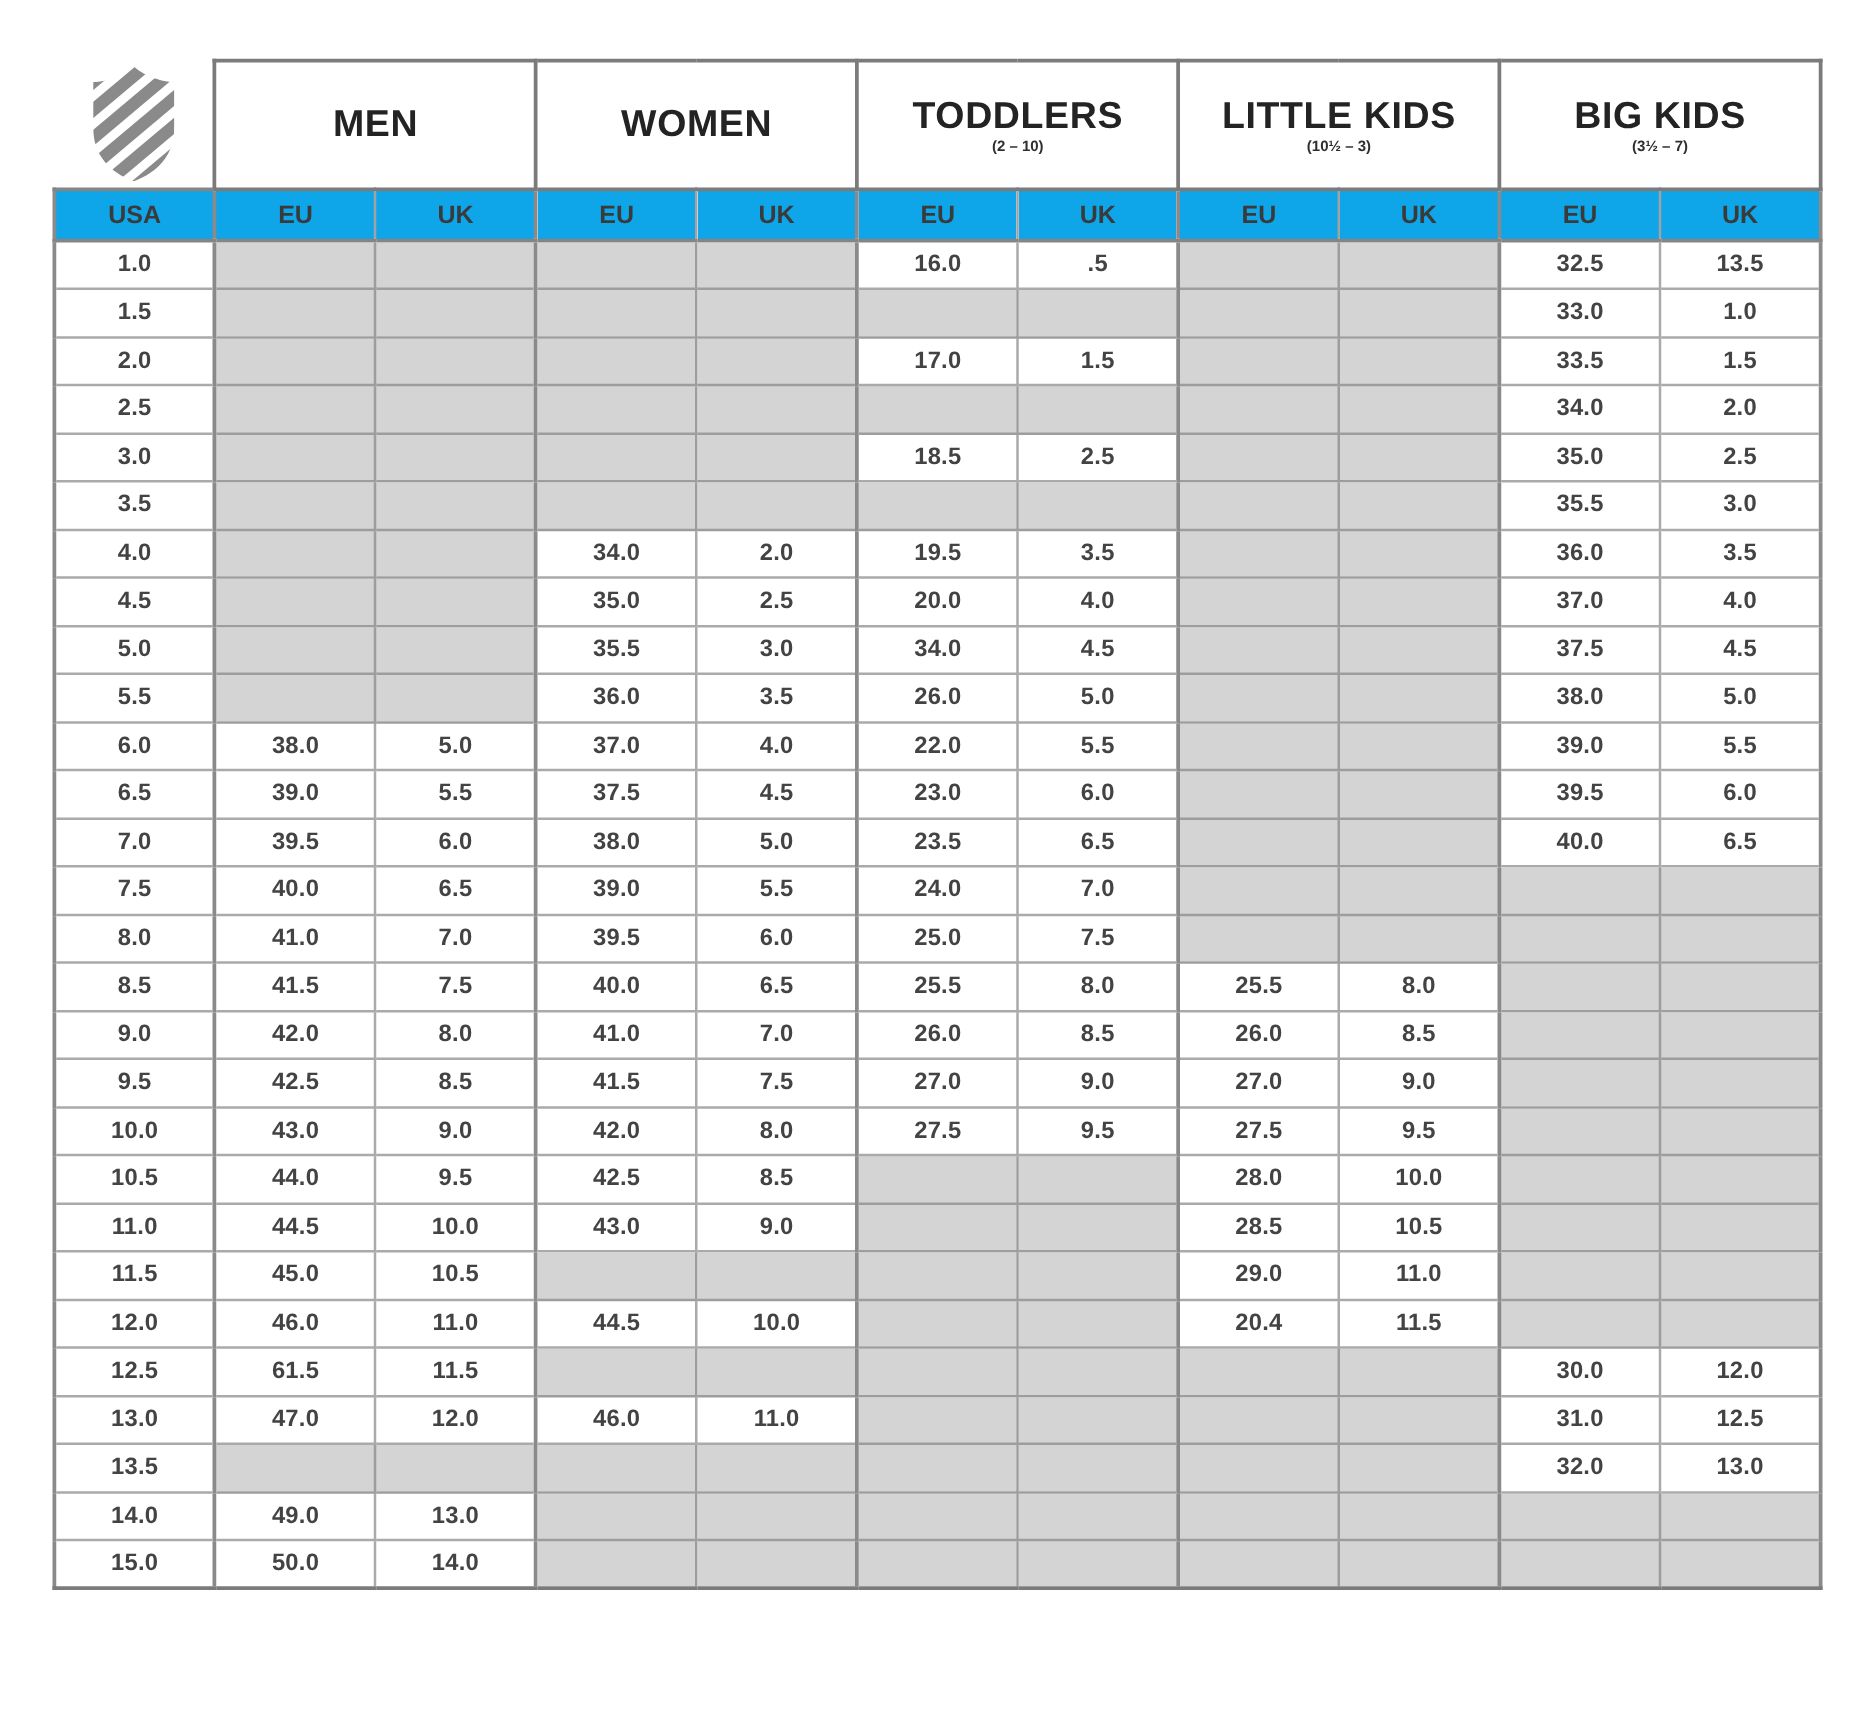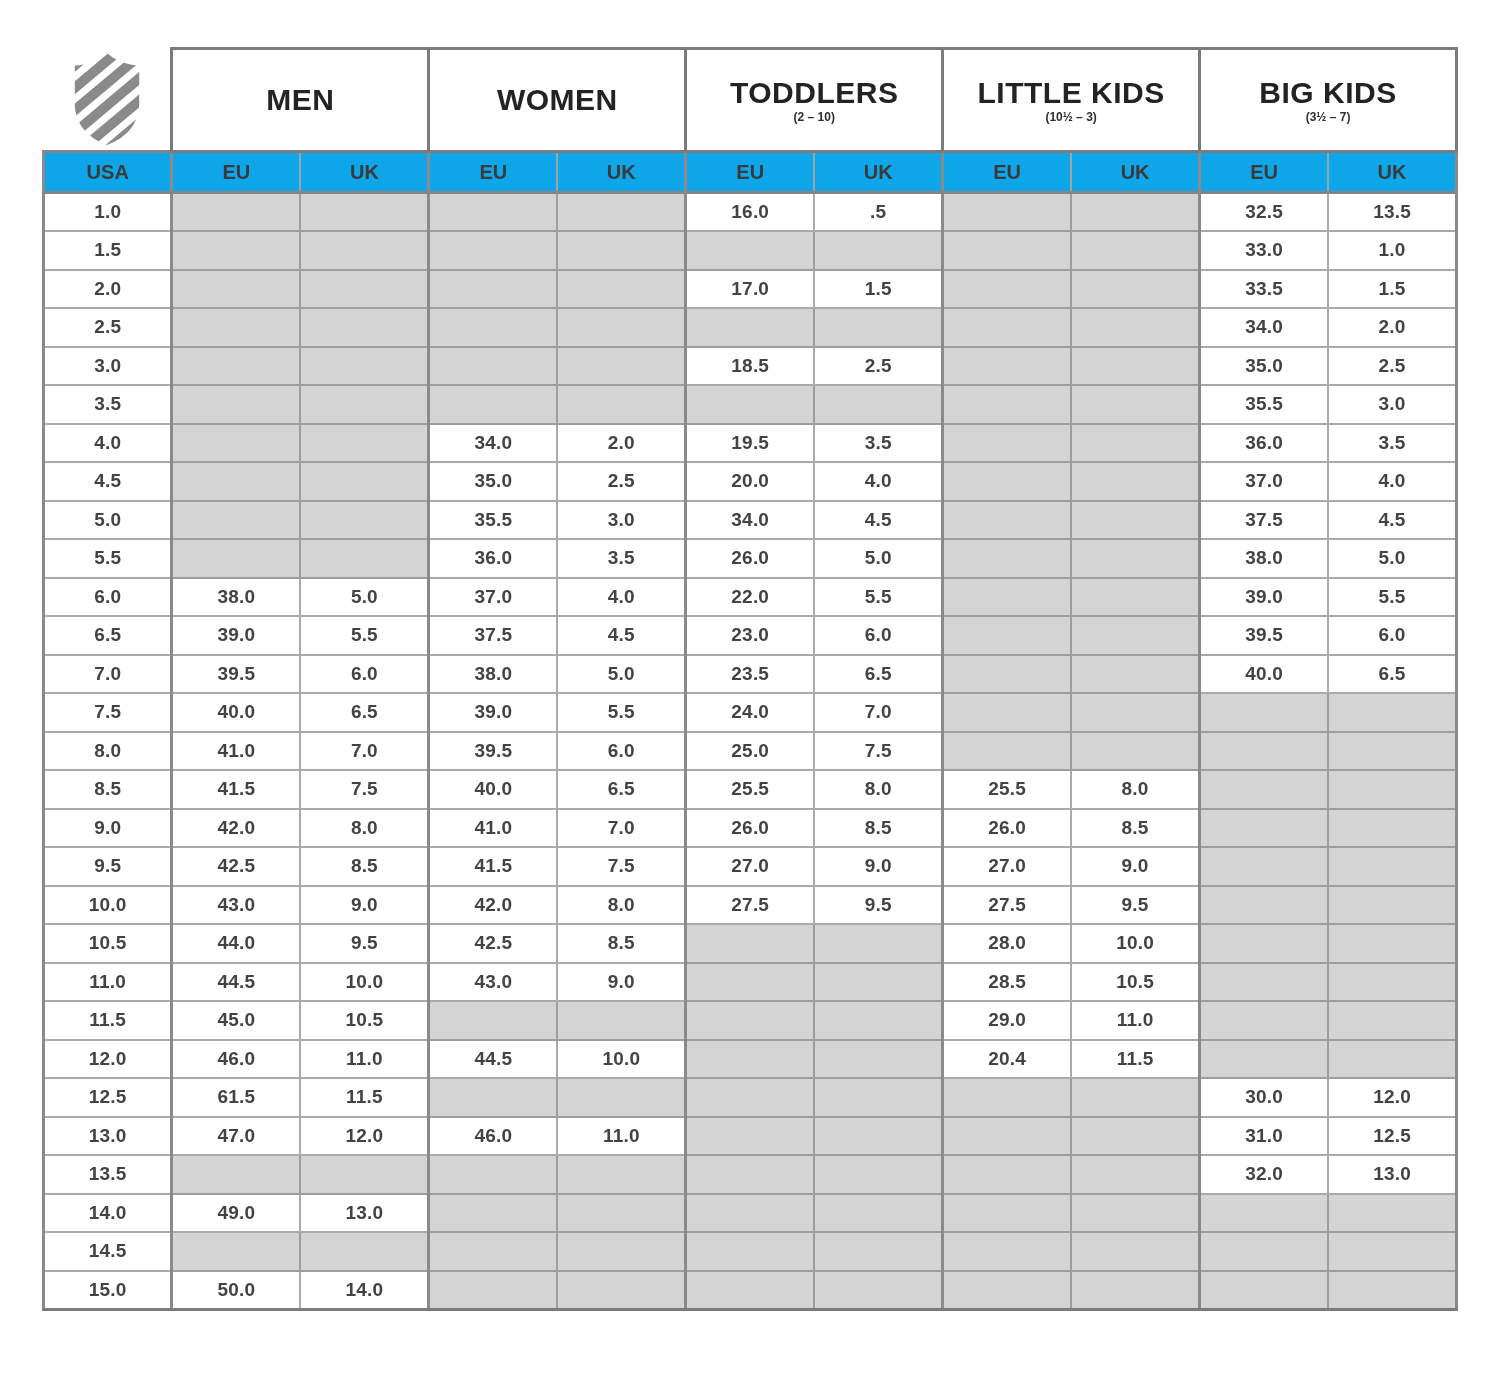--- a/index.html
+++ b/index.html
@@ -469,33 +469,20 @@
           <td>13.0</td>
           <td class="gs empty"></td>
           <td class="empty"></td>
           <td class="gs empty"></td>
           <td class="empty"></td>
           <td class="gs empty"></td>
           <td class="empty"></td>
           <td class="gs empty"></td>
           <td class="edge-r empty"></td>
         </tr>
-        <tr class="body-row">
-          <td class="edge-l">14.5</td>
-          <td class="gs empty"></td>
-          <td class="empty"></td>
-          <td class="gs empty"></td>
-          <td class="empty"></td>
-          <td class="gs empty"></td>
-          <td class="empty"></td>
-          <td class="gs empty"></td>
-          <td class="empty"></td>
-          <td class="gs empty"></td>
-          <td class="edge-r empty"></td>
-        </tr>
         <tr class="body-row last">
           <td class="edge-l">15.0</td>
           <td class="gs">50.0</td>
           <td>14.0</td>
           <td class="gs empty"></td>
           <td class="empty"></td>
           <td class="gs empty"></td>
           <td class="empty"></td>
           <td class="gs empty"></td>
           <td class="empty"></td>

